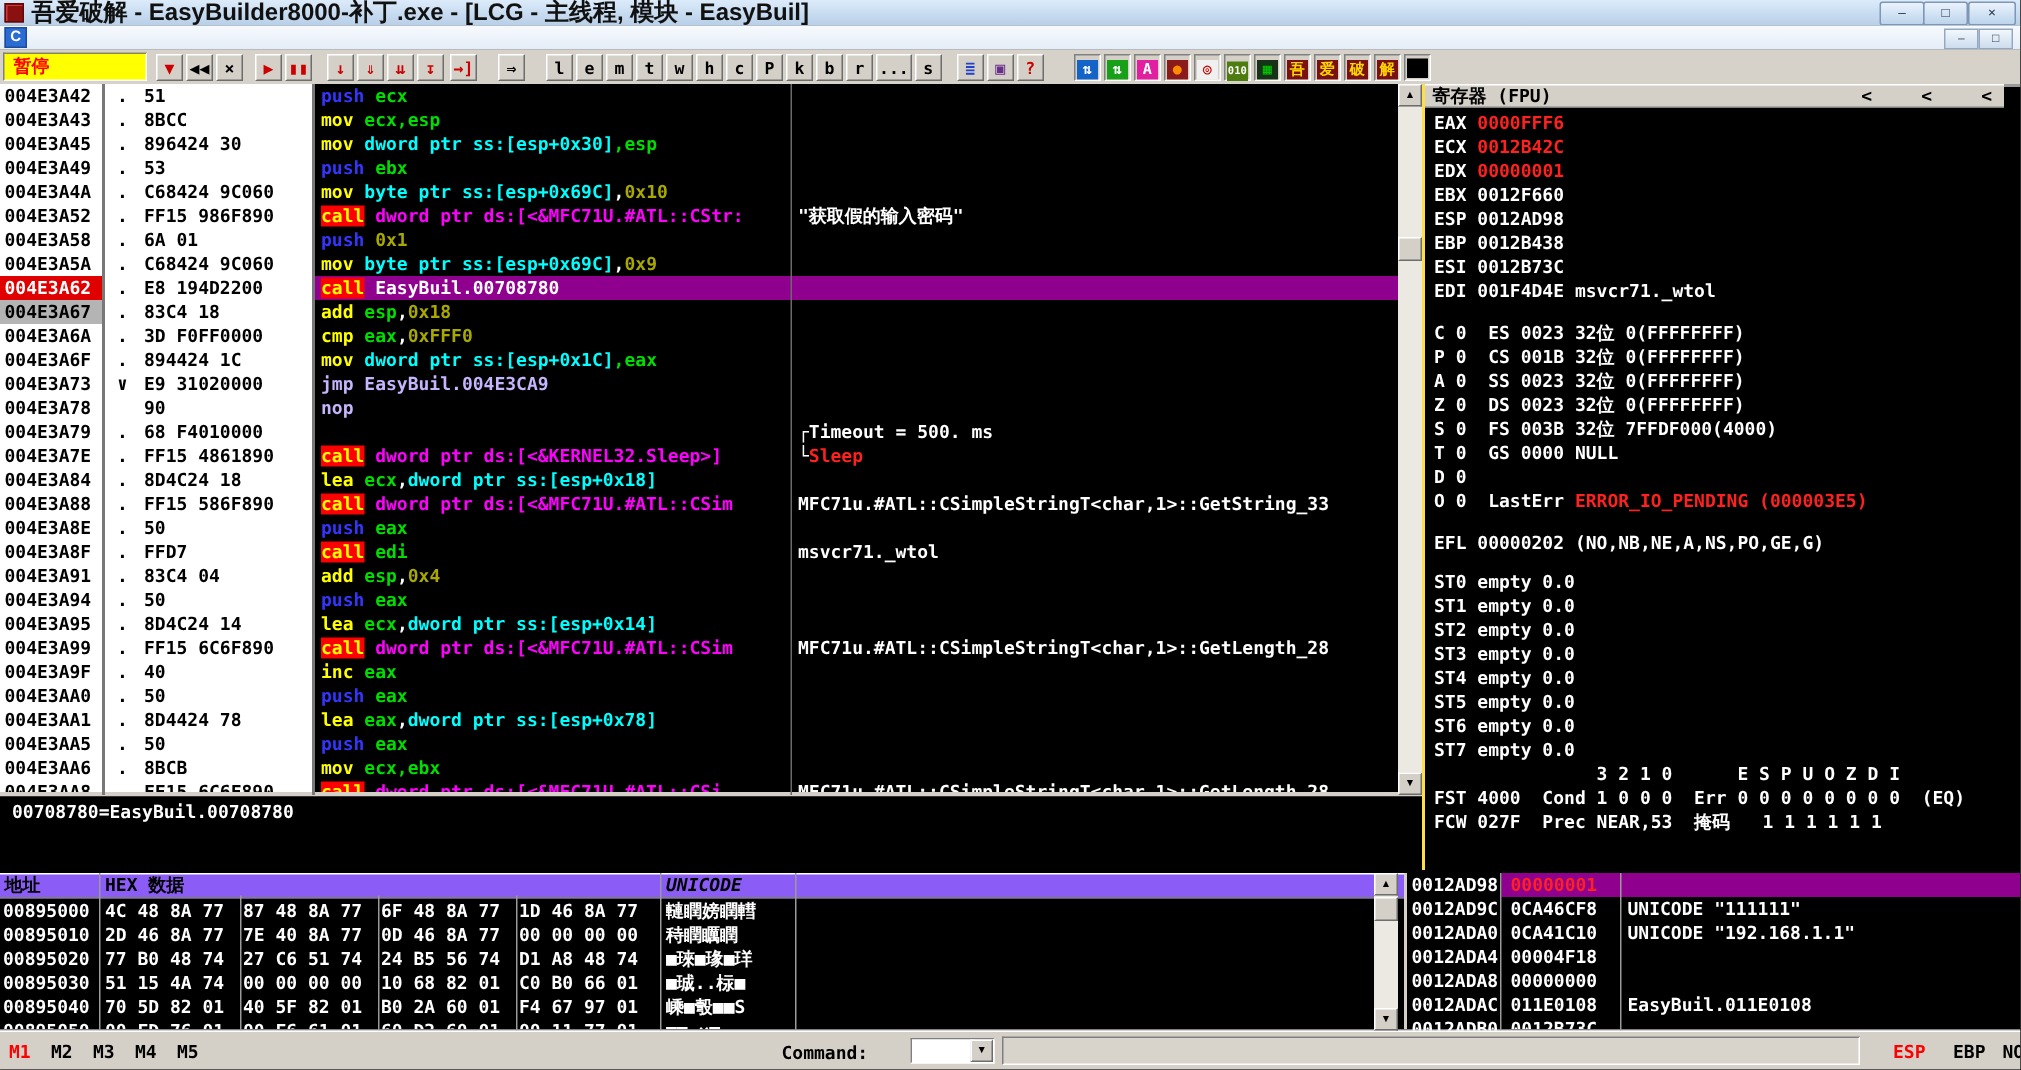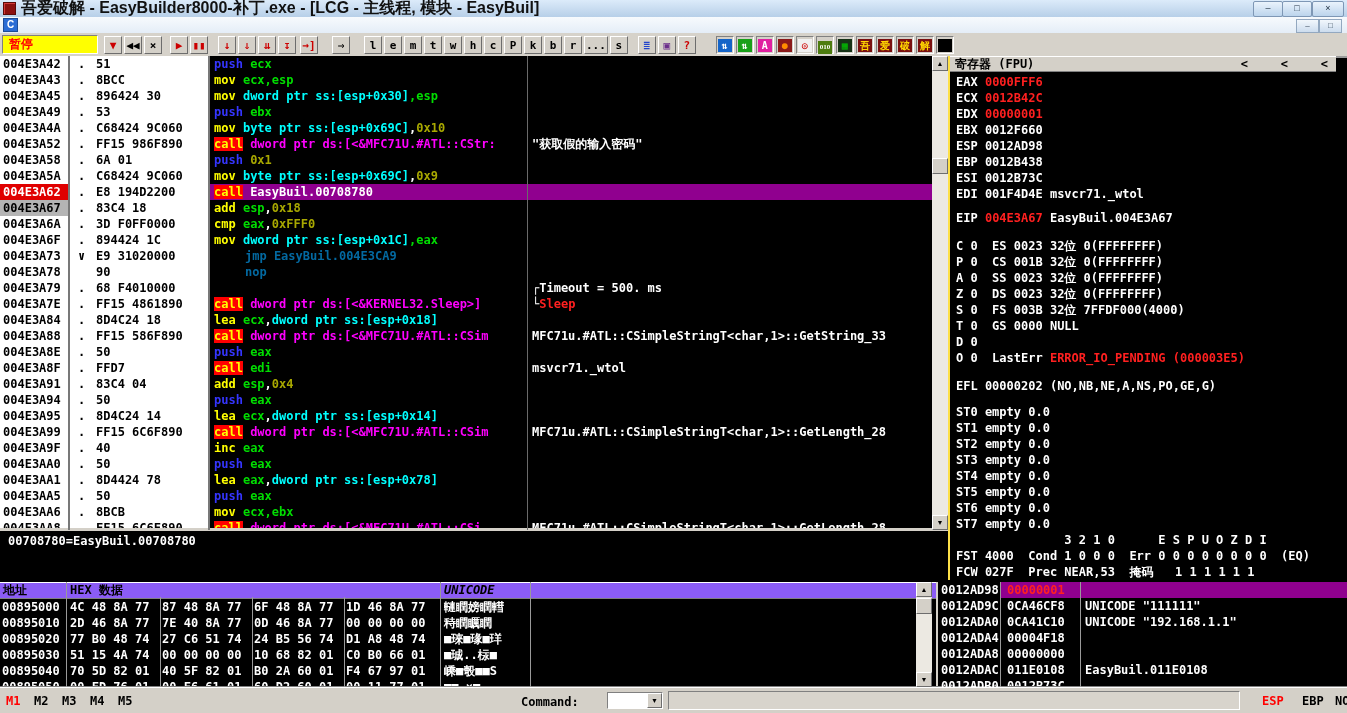--- a/index.html
+++ b/index.html
@@ -50,21 +50,21 @@
   .c-addr.eip{background:#b4b4b4;color:#000;}
   .c-mid{position:absolute;left:68px;top:0;width:142px;height:16px;background:#fff;color:#000;line-height:16px;}
   .c-pre{position:absolute;left:10px;} .c-byt{position:absolute;left:28px;width:112px;overflow:hidden;}
   .c-black{position:absolute;left:210px;top:0;right:0;height:16px;background:#000;line-height:16px;}
   .c-black.sel{background:#90008f;}
   .c-instr{position:absolute;left:4px;width:314px;overflow:hidden;white-space:pre;}
   .c-com{position:absolute;left:322px;right:0;overflow:hidden;white-space:pre;}
   .vsep{position:absolute;top:0;bottom:0;z-index:5;}
   .t-w{color:#ffffff;} .t-r{color:#ff2020;} .t-b{color:#3535ff;} .t-y{color:#ffff00;}
   .t-g{color:#00dd00;} .t-c{color:#00ffff;} .t-n{color:#a8a800;} .t-m{color:#ff00ff;}
-  .t-x{color:#0369a1;margin-left:31px;} .t-k{color:#ffff00;background:#ff0000;}
+  .t-x{color:#c4b5fd;} .t-k{color:#ffff00;background:#ff0000;}
   
   .sbar{position:absolute;background:#ece9e2;z-index:6;}
   .sbtn{position:absolute;left:0;width:100%;height:15px;background:#d4d0c8;
     border:1px solid;border-color:#fff #6d6d6d #6d6d6d #fff;box-sizing:border-box;
     font-size:7px;text-align:center;line-height:13px;color:#000;}
   .sthumb{position:absolute;left:0;width:100%;height:16px;background:#d4d0c8;
     border:1px solid;border-color:#fff #6d6d6d #6d6d6d #fff;box-sizing:border-box;}
   
   #regs{position:absolute;left:948px;top:56px;width:388px;height:524px;background:#000;
     border-left:2px solid #fde047;box-sizing:border-box;overflow:hidden;}
@@ -159,21 +159,21 @@
         <span class="tbtn ">...</span>
         <span class="tbtn ">s</span>
         <span class="tbtn blueg" style="margin-left: 10px;">≣</span>
         <span class="tbtn purp">▣</span>
         <span class="tbtn red">?</span>
         <span class="tbtn sq" style="margin-left: 20px;"><span class="sqi" style="background: rgb(20, 100, 200); color: rgb(255, 255, 255);">⇅</span></span>
         <span class="tbtn sq"><span class="sqi" style="background: rgb(24, 160, 24); color: rgb(255, 255, 255);">⇅</span></span>
         <span class="tbtn sq"><span class="sqi" style="background: rgb(224, 32, 160); color: rgb(255, 255, 255);">A</span></span>
         <span class="tbtn sq"><span class="sqi" style="background: rgb(139, 26, 26); color: rgb(255, 140, 0);">●</span></span>
         <span class="tbtn sq"><span class="sqi" style="background: rgb(240, 240, 240); color: rgb(204, 0, 0);">◎</span></span>
-        <span class="tbtn sq"><span class="sqi" style="background: #4d7c0f; color: rgb(255, 255, 255); font-size: 7px; font-family: Liberation Serif, serif;">010</span></span>
+        <span class="tbtn sq"><span class="sqi" style="background: #4d7c0f; color: rgb(255, 255, 255); font-size: 7px;">010</span></span>
         <span class="tbtn sq"><span class="sqi" style="background: rgb(23, 51, 23); color: rgb(0, 200, 0);">▦</span></span>
         <span class="tbtn sq"><span class="sqi" style="background: rgb(122, 16, 16); color: rgb(255, 215, 0);">吾</span></span>
         <span class="tbtn sq"><span class="sqi" style="background: rgb(122, 16, 16); color: rgb(255, 215, 0);">爱</span></span>
         <span class="tbtn sq"><span class="sqi" style="background: rgb(122, 16, 16); color: rgb(255, 215, 0);">破</span></span>
         <span class="tbtn sq"><span class="sqi" style="background: rgb(122, 16, 16); color: rgb(255, 215, 0);">解</span></span>
         <span class="tbtn sq"><span class="sqi" style="background: rgb(0, 0, 0); color: rgb(0, 0, 0);"></span></span>
       </div>
   </div>
 
   <div id="disasm">
@@ -528,21 +528,20 @@
     </div>
     <div id="regs-body" class="mono">
         <div class="rline"><span class="t-w">EAX </span><span class="t-r">0000FFF6</span></div>
         <div class="rline"><span class="t-w">ECX </span><span class="t-r">0012B42C</span></div>
         <div class="rline"><span class="t-w">EDX </span><span class="t-r">00000001</span></div>
         <div class="rline"><span class="t-w">EBX 0012F660</span></div>
         <div class="rline"><span class="t-w">ESP 0012AD98</span></div>
         <div class="rline"><span class="t-w">EBP 0012B438</span></div>
         <div class="rline"><span class="t-w">ESI 0012B73C</span></div>
         <div class="rline"><span class="t-w">EDI 001F4D4E msvcr71._wtol</span></div>
-        <div class="rline" style="margin-top: 8px;"><span class="t-w">EIP </span><span class="t-r">004E3A67</span><span class="t-w"> EasyBuil.004E3A67</span></div>
         <div class="rline" style="margin-top: 12px;"><span class="t-w">C 0  ES 0023 32位 0(FFFFFFFF)</span></div>
         <div class="rline"><span class="t-w">P 0  CS 001B 32位 0(FFFFFFFF)</span></div>
         <div class="rline"><span class="t-w">A 0  SS 0023 32位 0(FFFFFFFF)</span></div>
         <div class="rline"><span class="t-w">Z 0  DS 0023 32位 0(FFFFFFFF)</span></div>
         <div class="rline"><span class="t-w">S 0  FS 003B 32位 7FFDF000(4000)</span></div>
         <div class="rline"><span class="t-w">T 0  GS 0000 NULL</span></div>
         <div class="rline"><span class="t-w">D 0</span></div>
         <div class="rline"><span class="t-w">O 0  LastErr </span><span class="t-r">ERROR_IO_PENDING (000003E5)</span></div>
         <div class="rline" style="margin-top: 12px;"><span class="t-w">EFL 00000202 (NO,NB,NE,A,NS,PO,GE,G)</span></div>
         <div class="rline" style="margin-top: 10px;"><span class="t-w">ST0 empty 0.0</span></div>

